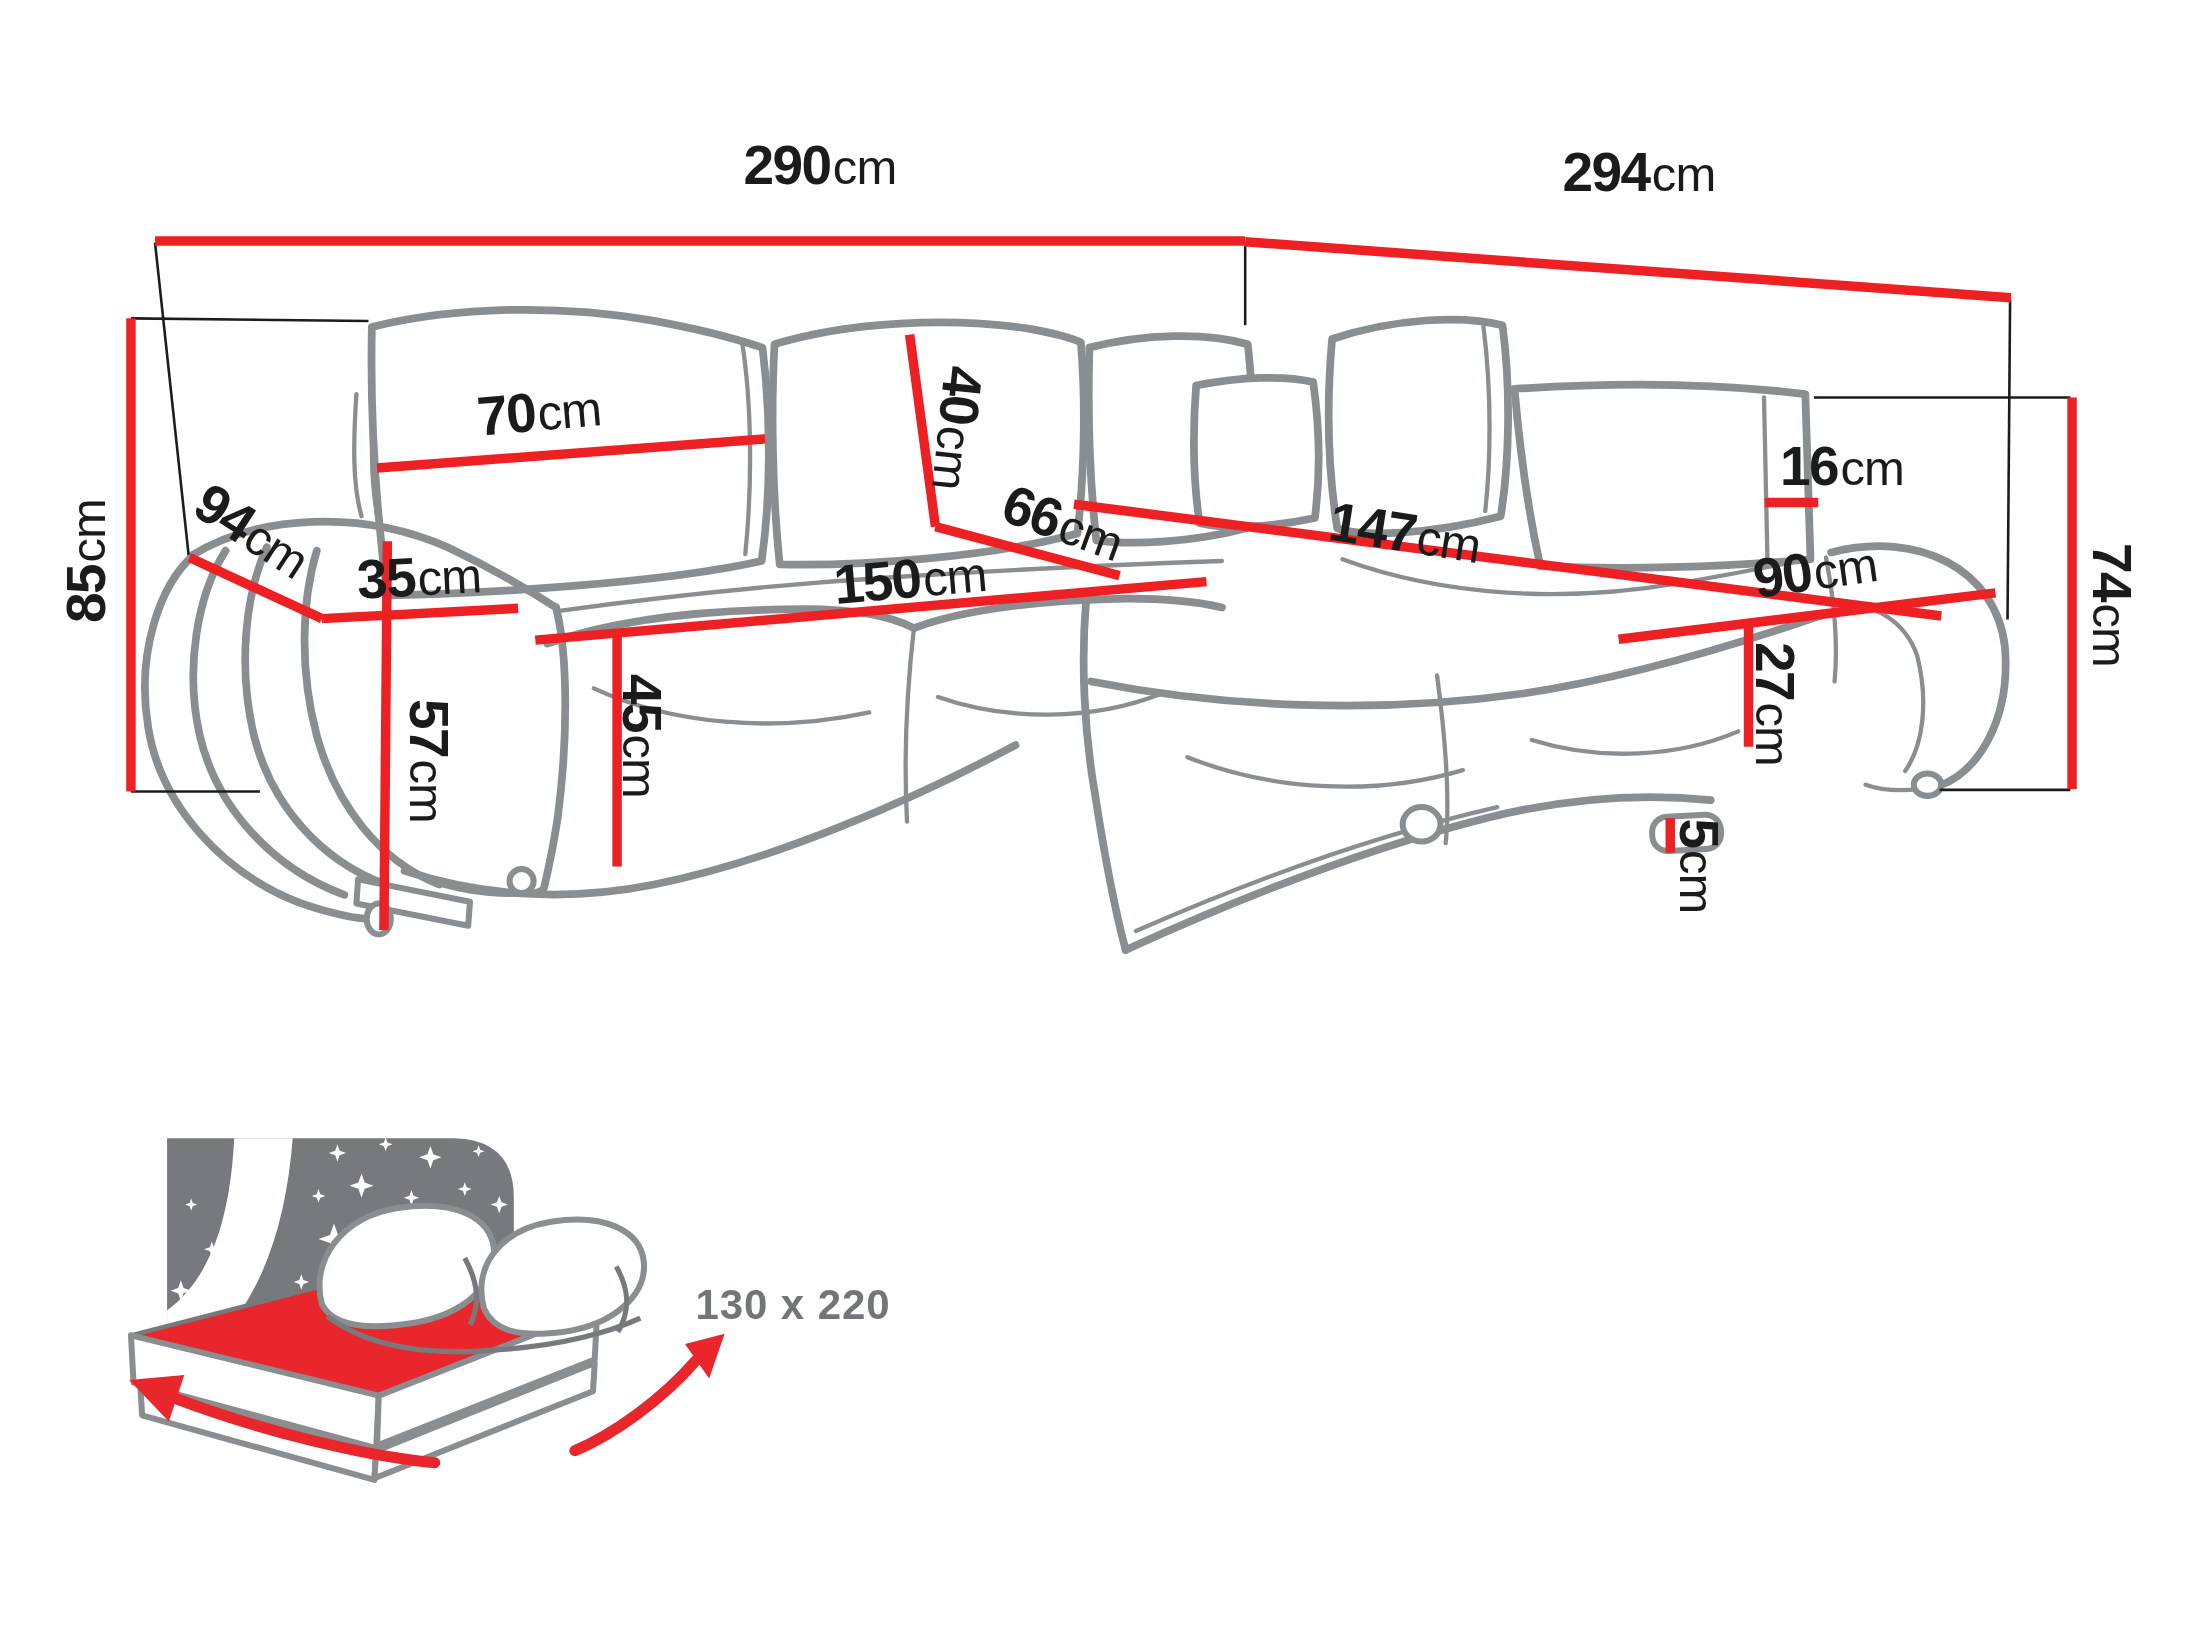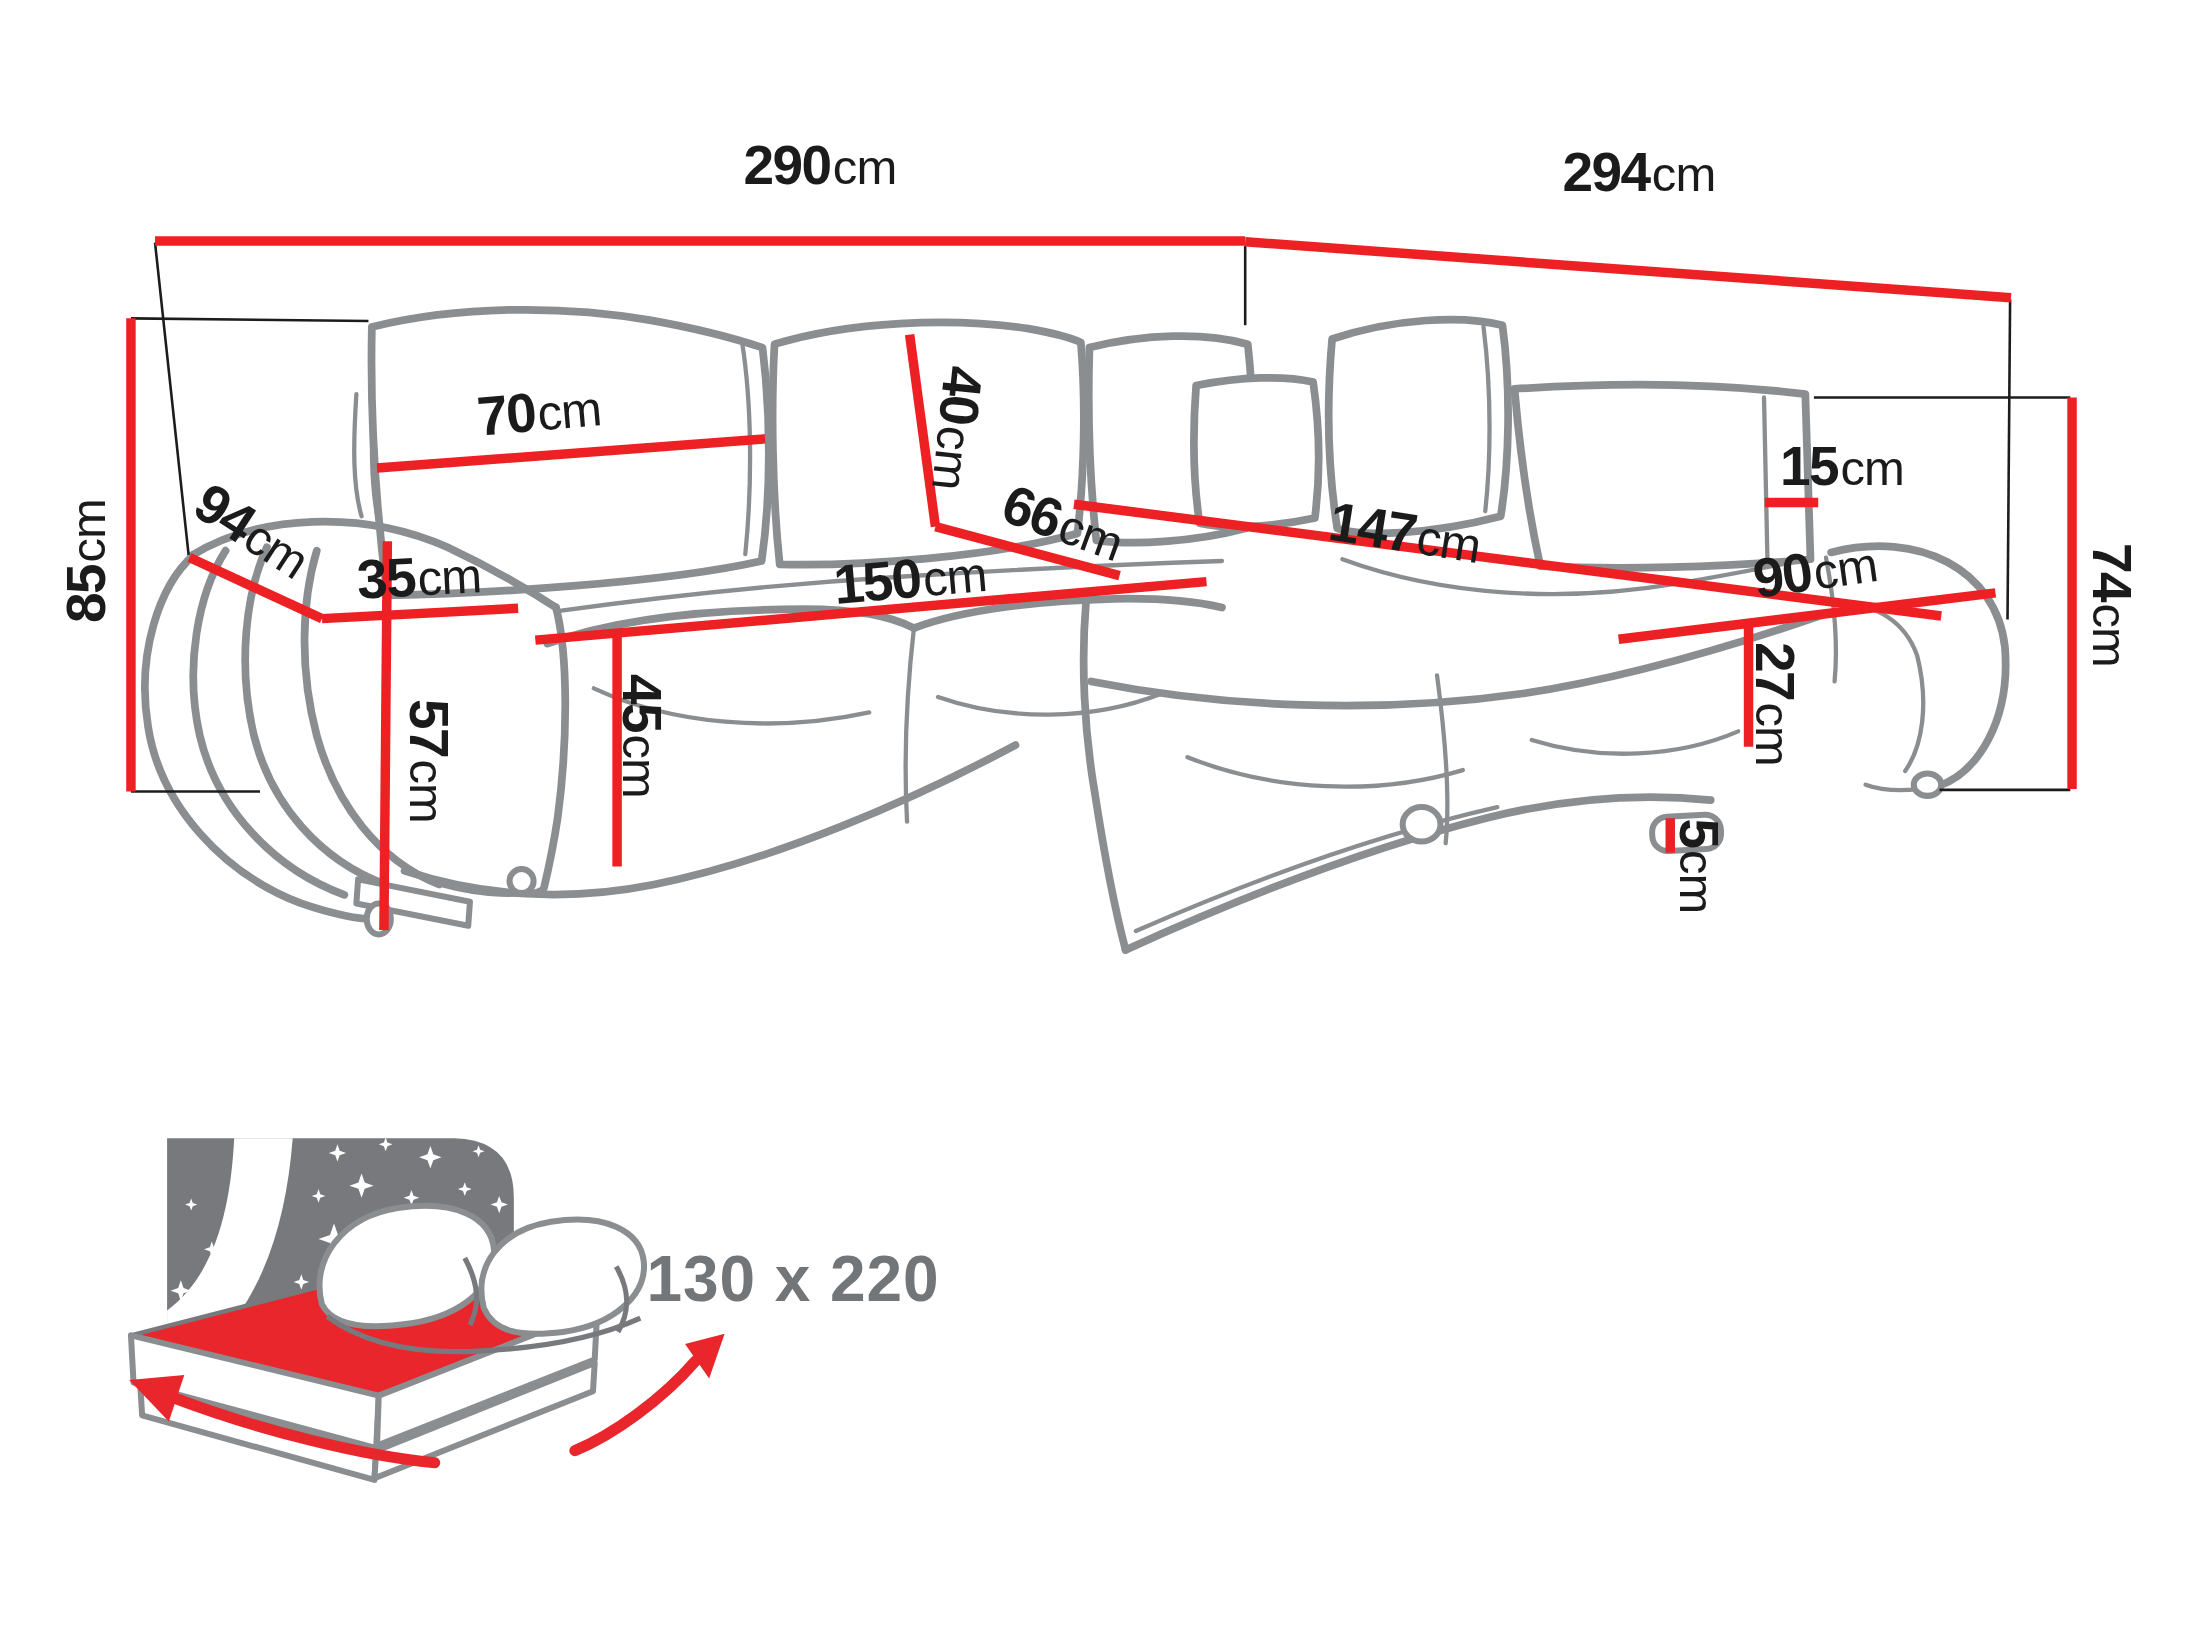--- a/index.html
+++ b/index.html
@@ -20,21 +20,21 @@
   .graypanel{fill:var(--icon_gray,#77797c);stroke:none;}
   .whitefill{fill:#ffffff;stroke:none;}
   .star{fill:#ffffff;}
 
   
   .dim{position:absolute;transform:translate(-50%,-50%) rotate(var(--rot,0deg));
        white-space:nowrap;color:var(--label_text,#1b1b1b);line-height:1;}
   .dim .num{font-size:55px;font-weight:700;letter-spacing:-1.7px;}
   .dim .unit{font-size:49px;font-weight:400;letter-spacing:-0.9px;margin-left:2.6px;}
   .bedsize{position:absolute;transform:translate(-50%,-50%);white-space:nowrap;
-       color:var(--size_text,#737679);font-size:64px;font-weight:700;letter-spacing:0.9px;}
+       color:var(--size_text,#737679);font-size:42px;font-weight:700;letter-spacing:0.9px;margin-top:26px;}
 </style>
 </head>
 <body>
 
 <div class="stage">
 
 <svg width="2203" height="1652" viewBox="0 0 2560 1920">
 
   <defs>
     <path id="star" d="M0 -1 L0.26 -0.26 L1 0 L0.26 0.26 L0 1 L-0.26 0.26 L-1 0 L-0.26 -0.26 Z"></path>
@@ -219,20 +219,20 @@
   <div class="dim" style="left:1063px;top:523px;--rot:20deg;"><span class="num">66</span><span class="unit">cm</span></div>
 
   <div class="dim" style="left:1405px;top:533px;--rot:9deg;"><span class="num">147</span><span class="unit">cm</span></div>
 
   <div class="dim" style="left:1815px;top:571px;--rot:-8deg;"><span class="num">90</span><span class="unit">cm</span></div>
 
   <div class="dim" style="left:1774px;top:704px;--rot:90deg;"><span class="num">27</span><span class="unit">cm</span></div>
 
   <div class="dim" style="left:1698px;top:866px;--rot:90deg;"><span class="num">5</span><span class="unit">cm</span></div>
 
-  <div class="dim" style="left:1842px;top:466px;"><span class="num">15</span><span class="unit">cm</span></div>
+  <div class="dim" style="left:1842px;top:466px;"><span class="num">16</span><span class="unit">cm</span></div>
 
   <div class="dim" style="left:2111px;top:605px;--rot:90deg;"><span class="num">74</span><span class="unit">cm</span></div>
 
   <div class="bedsize" style="left:793px;top:1279px;">130 x 220</div>
 
 </div>
 
 
 </body></html>

